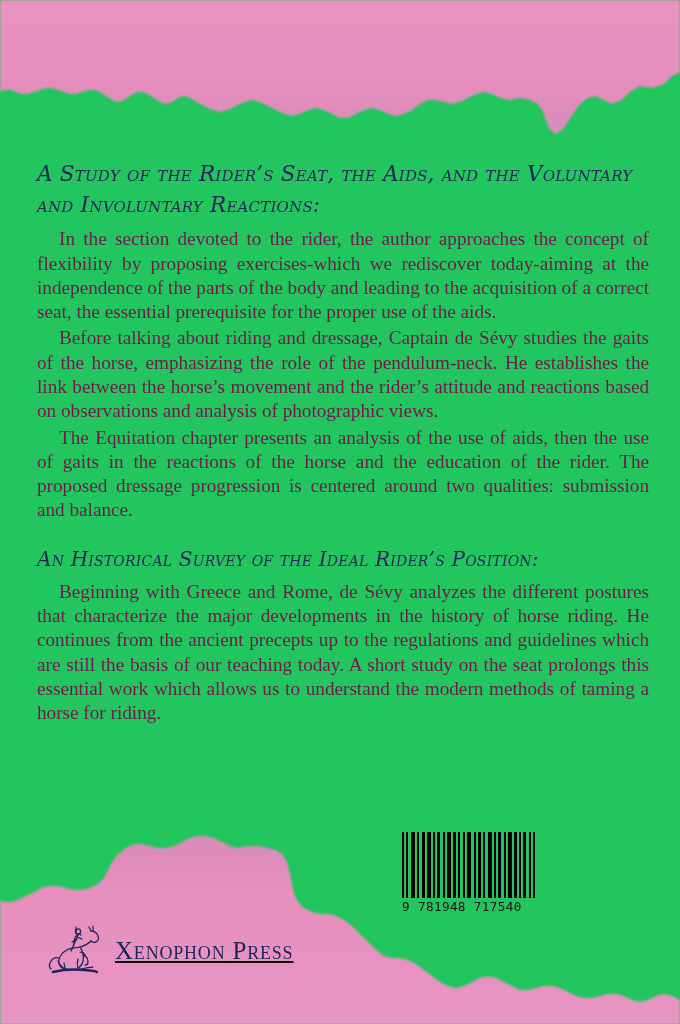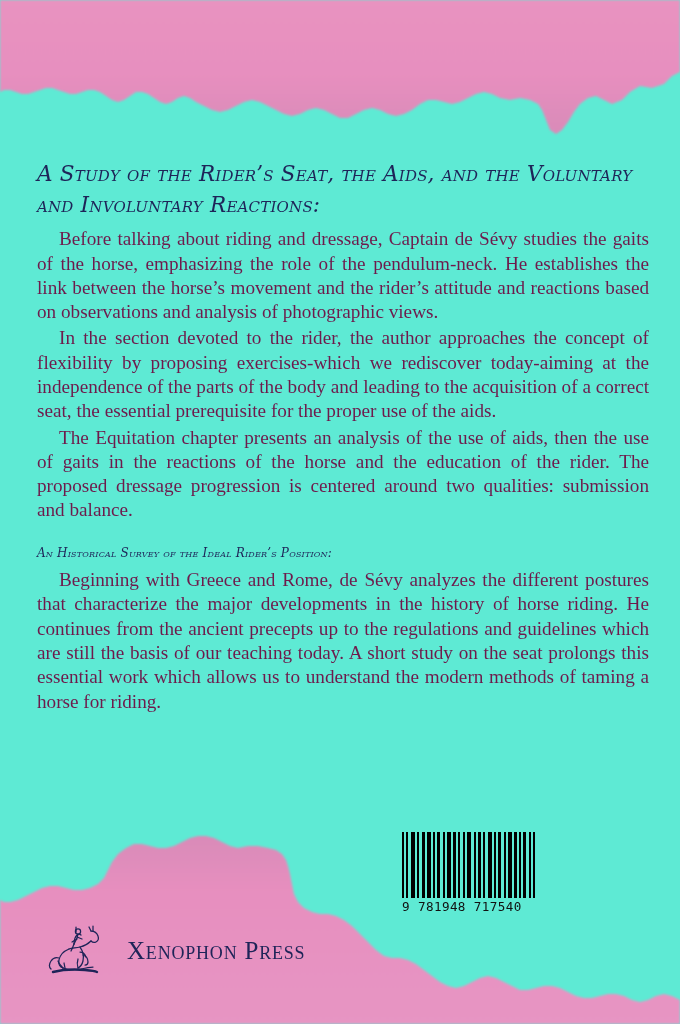--- a/index.html
+++ b/index.html
@@ -9,21 +9,21 @@
   }
   body {
     font-family: "Liberation Serif", serif;
   }
 
   #cover {
     position: relative;
     width: 680px;
     height: 1024px;
     overflow: hidden;
-    background: #5eead4;
+    background: #22c55e;
   }
 
   
   .pink-band {
     position: absolute;
     left: 0;
     width: 680px;
     pointer-events: none;
   }
   #pink-top {
@@ -55,21 +55,21 @@
     font-size: 21.5px;
     line-height: 1.45;
     letter-spacing: 0.2px;
     font-variant: small-caps;
     margin: 0 0 7px 0;
     font-weight: 400;
   }
   .script-heading.second {
     margin-top: 22px;
     margin-bottom: 6px;
-    font-size: 12px;
+    font-size: 20px;
   }
 
   p.body-par {
     color: #6e1b4c;
     font-family: "Liberation Serif", serif;
     font-size: 19.2px;
     line-height: 1.265;
     text-align: justify;
     text-indent: 22px;
     margin: 0 0 2px 0;
@@ -124,21 +124,22 @@
     white-space: nowrap;
   }
 
   
   #publisher {
     position: absolute;
     left: 47px;
     top: 922px;
     display: flex;
     align-items: center;
-    gap: 22px;
+    gap: 10px;
+    text-decoration: underline;
   }
   #publisher-name {
     color: #1e2458;
     font-family: "Liberation Serif", serif;
     font-size: 25px;
     font-variant: small-caps;
     letter-spacing: 0.8px;
     white-space: nowrap;
   }
 </style>
@@ -174,23 +175,23 @@
         L106,96 L100,92 L94,90 L88,90 L82,92 L76,94 L70,94 L64,92
         L58,90 L52,88 L46,88 L40,90 L34,92 L28,94 L22,94 L16,92
         L10,90 L4,90 L0,92 Z"></path>
     </svg>
   </div>
 
   <div id="content">
 
     <h2 class="script-heading">A Study of the Rider’s Seat, the Aids, and the Voluntary and Involuntary Reactions:</h2>
 
+    <p class="body-par">In the section devoted to the rider, the author approaches the concept of flexibility by proposing exercises-which we rediscover today-aiming at the independence of the parts of the body and leading to the acquisition of a correct seat, the essential prerequisite for the proper use of the aids.</p>
+
     <p class="body-par">Before talking about riding and dressage, Captain de Sévy studies the gaits of the horse, emphasizing the role of the pendulum-neck. He establishes the link between the horse’s movement and the rider’s attitude and reactions based on observations and analysis of photographic views.</p>
-
-    <p class="body-par">In the section devoted to the rider, the author approaches the concept of flexibility by proposing exercises-which we rediscover today-aiming at the independence of the parts of the body and leading to the acquisition of a correct seat, the essential prerequisite for the proper use of the aids.</p>
 
     <p class="body-par">The Equitation chapter presents an analysis of the use of aids, then the use of gaits in the reactions of the horse and the education of the rider. The proposed dressage progression is centered around two qualities: submission and balance.</p>
 
     <h2 class="script-heading second">An Historical Survey of the Ideal Rider’s Position:</h2>
 
     <p class="body-par">Beginning with Greece and Rome, de Sévy analyzes the different postures that characterize the major developments in the history of horse riding. He continues from the ancient precepts up to the regulations and guidelines which are still the basis of our teaching today. A short study on the seat prolongs this essential work which allows us to understand the modern methods of taming a horse for riding.</p>
   </div>
 
   <div class="pink-band" id="pink-bottom">
     <svg viewBox="0 0 680 220" preserveAspectRatio="none" aria-hidden="true">

